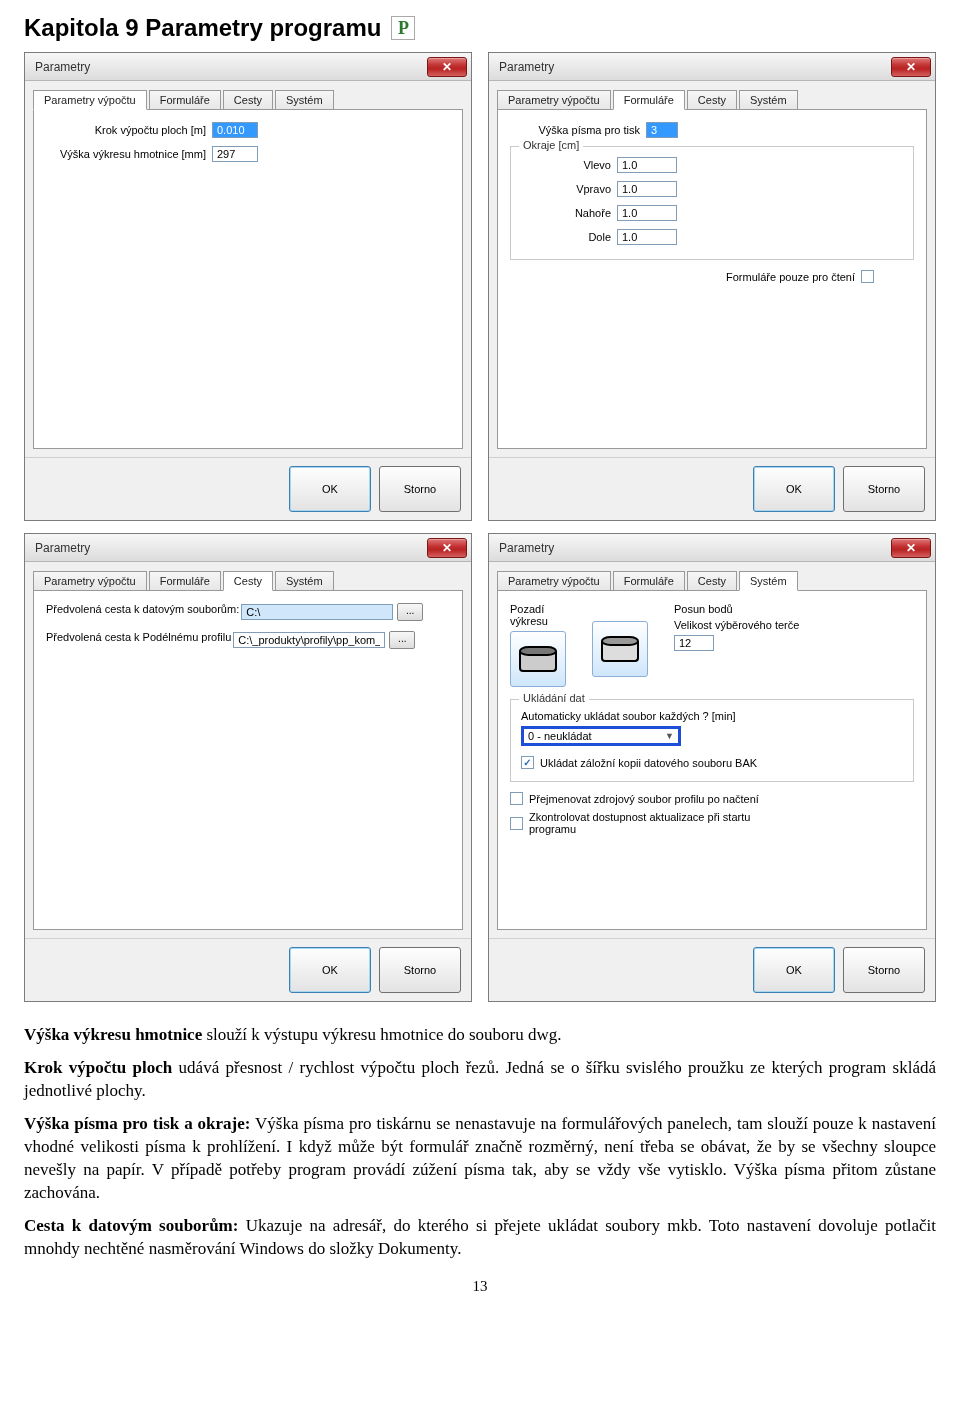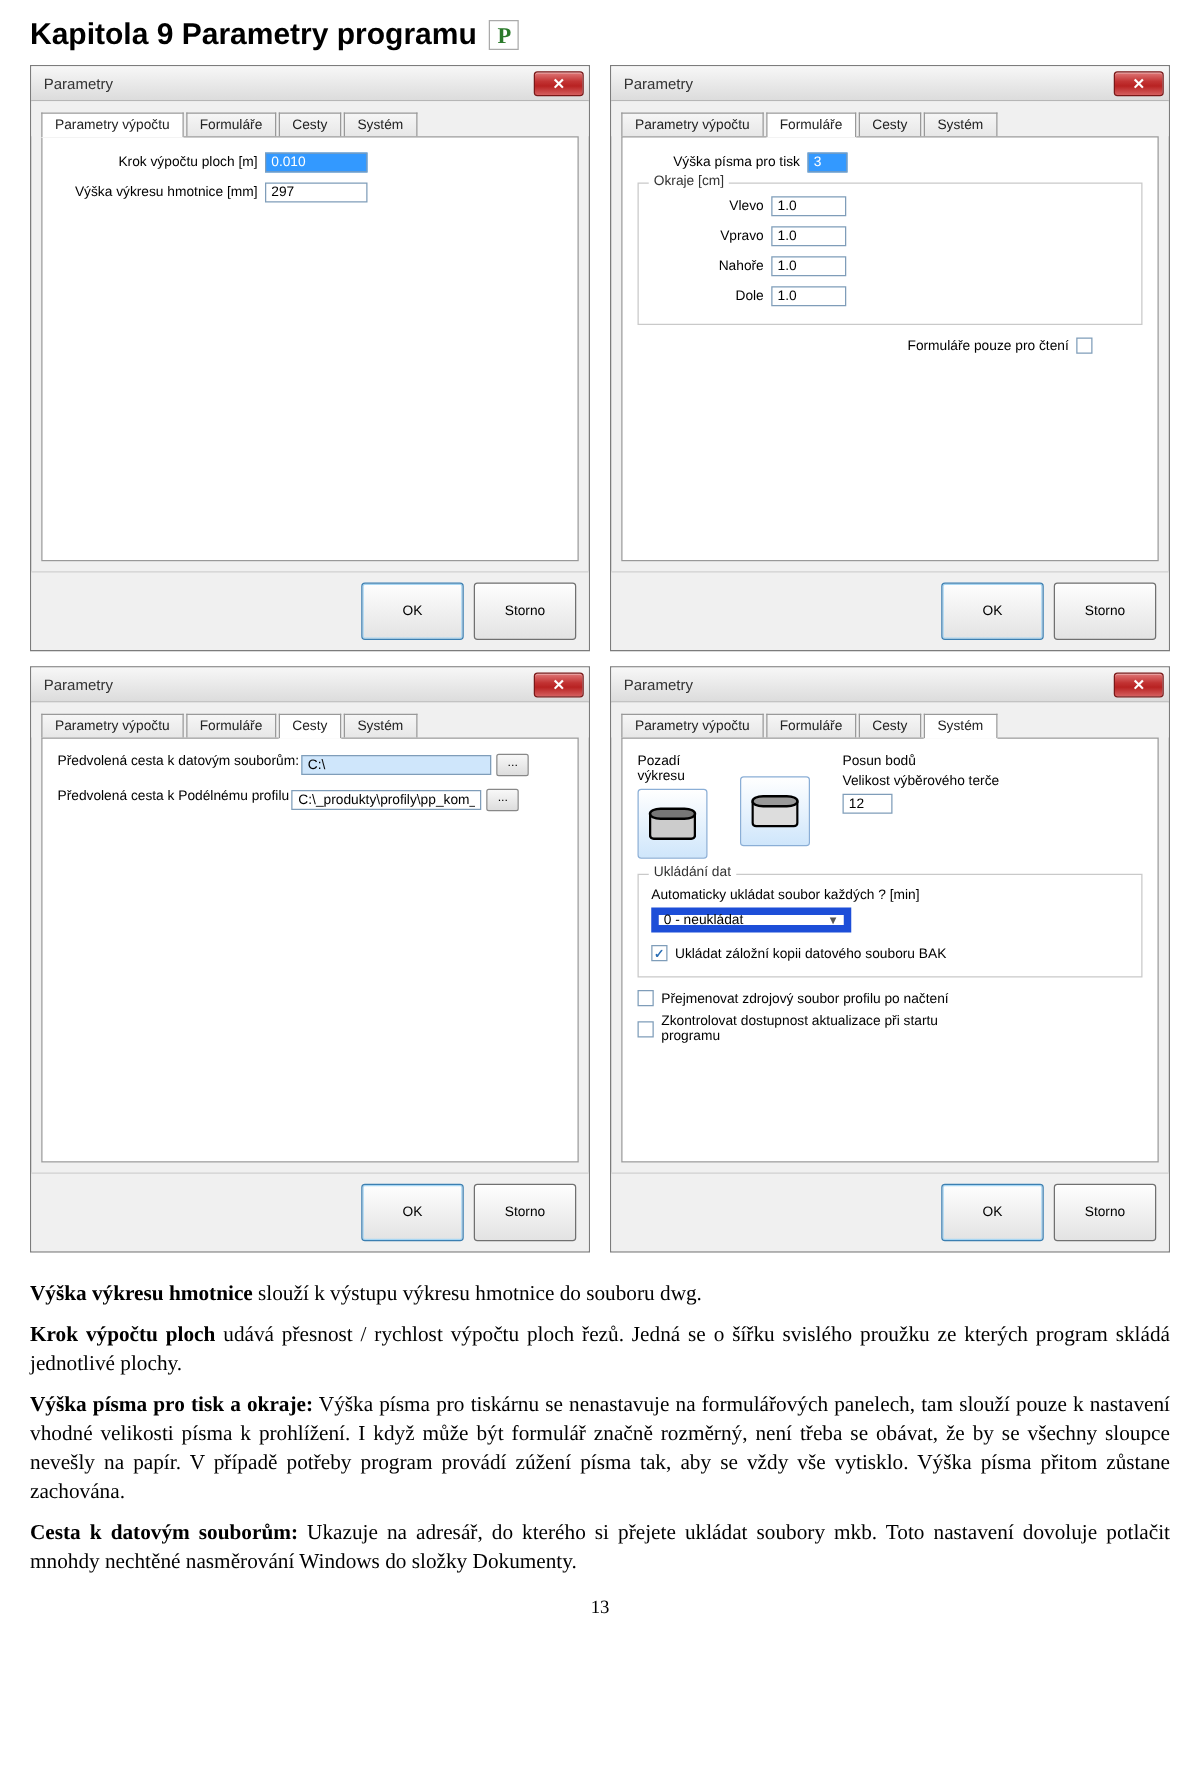--- a/index.html
+++ b/index.html
@@ -100,21 +100,21 @@
     gap: 6px;
   }
   .form-row label {
     flex: 0 0 160px;
     text-align: right;
     font-size: 11px;
     color: #000;
   }
   .form-row.sm label { flex: 0 0 90px; }
   input.tf {
-    width: 82px;
+    width: 46px;
     padding: 1px 4px;
     border: 1px solid #7f9db9;
     font-size: 11px;
     background: #fff;
   }
   input.tf.sel { background: #3399ff; color: #fff; }
   .fieldset {
     border: 1px solid #c9c9c9;
     padding: 10px 10px 6px 10px;
     margin-bottom: 10px;
@@ -182,21 +182,21 @@
     border-radius: 3px;
     display: flex; align-items: center; justify-content: center;
   }
   .drum { width: 38px; height: 26px; position: relative; }
   .drum .top { position:absolute; top:0; left:0; right:0; height:10px; background:#777; border-radius: 50% / 100%; border:2px solid #000;}
   .drum .body { position:absolute; top:5px; left:0; right:0; bottom:0; background:#ccc; border:2px solid #000; border-top:none; border-radius: 0 0 4px 4px;}
   .sys-col { flex:1; }
   .sys-label { font-size: 11px; margin-bottom: 4px; }
   .combo {
     display:flex; align-items:center;
-    border:6px solid #1d4ed8; background:#fff;
+    border:3px solid #1d4ed8; background:#fff;
     font-size:11px; padding:2px 4px; height:20px;
   }
   .combo .arrow { margin-left:auto; font-size:9px; color:#555;}
   .small-input { width:40px; padding:1px 4px; border:1px solid #7f9db9; font-size:11px;}
   .prose {
     font-family: "Times New Roman", serif;
     font-size: 17px;
     line-height: 1.35;
     text-align: justify;
   }

